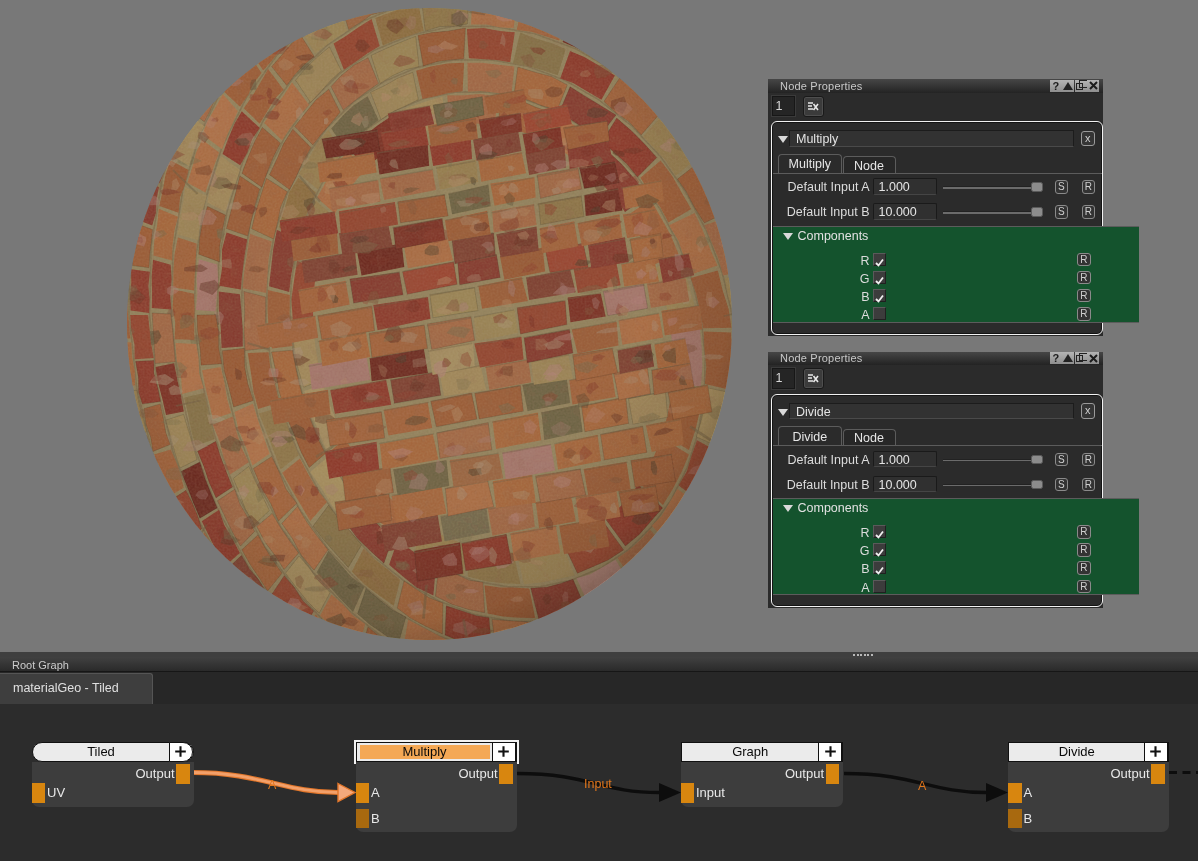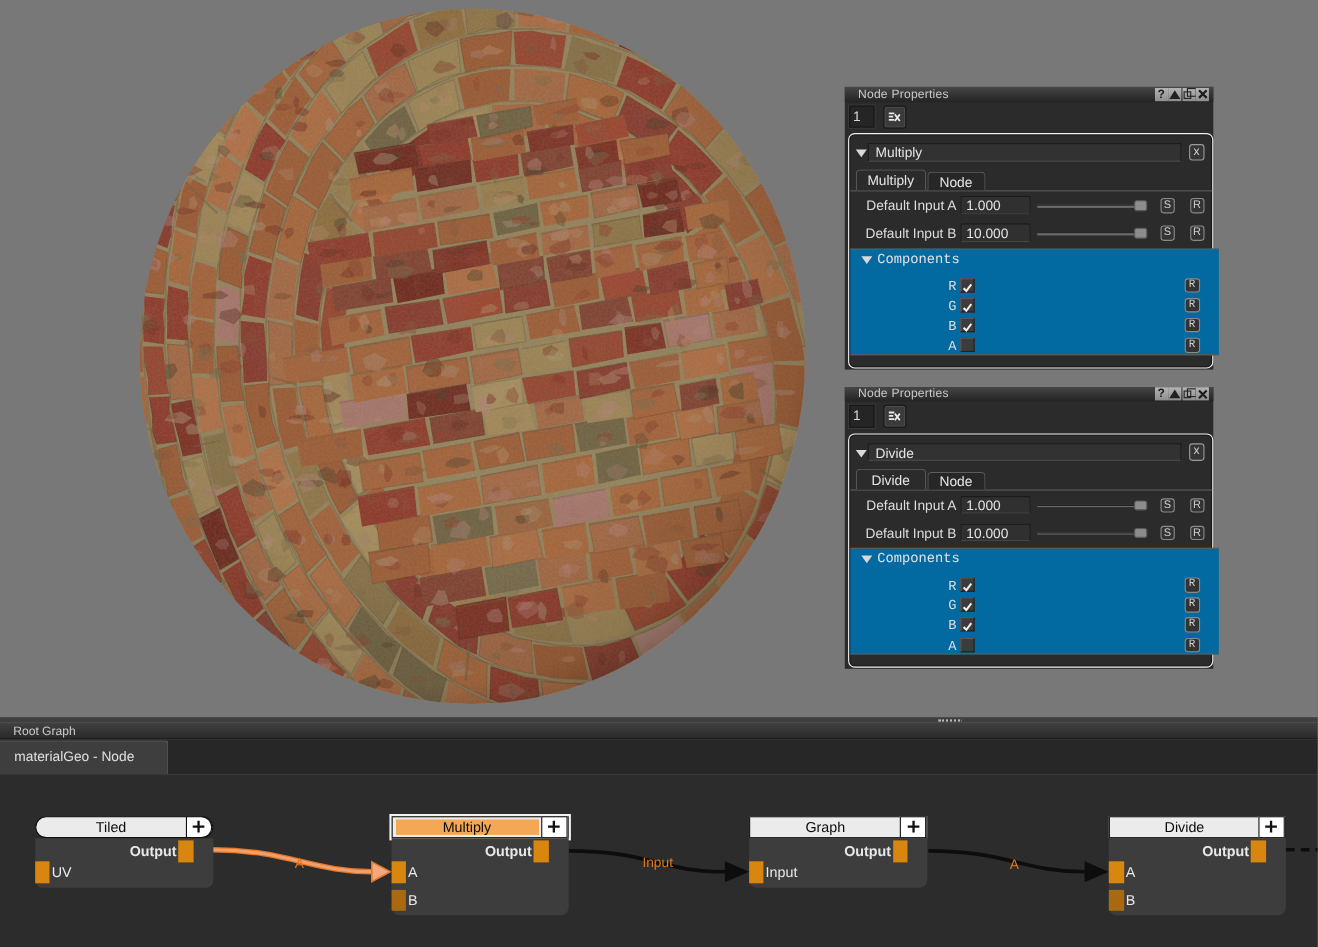--- a/index.html
+++ b/index.html
@@ -37,22 +37,22 @@
 .tabline { position:absolute; left:1px; top:50.5px; width:329px; height:1px; background:#5c5c5c; z-index:0; }
 .plab { position:absolute; left:0; width:98px; text-align:right; color:#dcdcdc; font-size:12.5px; }
 .pfield { position:absolute; left:101px; width:64.5px; height:16.5px; background:#303030;
   border:1px solid #1a1a1a; border-bottom-color:#454545; border-radius:2px;
   color:#e4e4e4; font-size:12.5px; padding:1px 0 0 5px; }
 .ptrack { position:absolute; left:171.5px; width:99px; height:2.5px; background:#6b6b6b; border-top:1px solid #222; }
 .phandle { position:absolute; left:259.5px; width:11.5px; height:9.5px; background:#8c8c8c;
   border:1px solid #5a5a5a; border-radius:2.5px; }
 .sqbtn { position:absolute; width:13.5px; height:13.5px; border:1px solid #8a8a8a; border-radius:3px;
   background:#333; color:#cfcfcf; font-size:10px; text-align:center; line-height:12px; }
-.cbox { position:absolute; left:1px; top:103.5px; width:335px; height:97px;
-  border:1px solid #5c5c5c; border-left:none; border-right:none; background:#0369a1;font-family:Liberation Mono, monospace; }
+.cbox { position:absolute; left:1px; top:103.5px; width:366px; height:97px;
+  border:1px solid #5c5c5c; border-left:none; border-right:none; background:#14532d; }
 .clab { position:absolute; left:25px; top:2px; color:#e2e2e2; font-size:12.5px; }
 .rowlab { position:absolute; left:0; width:97px; text-align:right; color:#dcdcdc; font-size:12.5px; }
 .chk { position:absolute; left:100.5px; width:13px; height:13px; background:#3c3c3c;
   border:1px solid #202020; border-top-color:#5a5a5a; border-left-color:#5a5a5a; }
 .rbtn { left:304.5px; }
 
 
 #splitter { position:absolute; left:0; top:652px; width:1198px; height:5px; background:#3f3f3f; }
 #dots { position:absolute; left:853px; top:653.5px; width:21px; height:2px;
   background:repeating-linear-gradient(90deg,#b8b8b8 0 2px,transparent 2px 3.5px); }
@@ -69,21 +69,21 @@
 .nhead { position:absolute; left:0; top:0; width:100%; height:20.5px; background:#ebebeb;
   border:1px solid #111; display:flex; align-items:center; justify-content:center; }
 .nhead.rnd { border-radius:10.5px; }
 .nhead.sel { box-shadow:0 0 0 2px #f2f2f2; }
 .orangefill { position:absolute; left:3.5px; top:2.5px; right:26px; bottom:2.5px; background:#f4a855; }
 .nlabel { color:#0a0a0a; font-size:13px; margin-right:23px; }
 .plus { position:absolute; right:0; top:-1px; width:24px; height:20.5px; background:#fff;
   border:1px solid #111; display:flex; align-items:center; justify-content:center; }
 .plus.plusr { border-radius:0 10.5px 10.5px 0; }
 .nbody { position:absolute; left:0; top:20.5px; width:100%; background:#3d3d3d; border-radius:0 0 7px 7px; }
-.outrow { position:absolute; right:18px; top:2px; height:19.5px; display:flex; align-items:center;font-weight:bold; }
+.outrow { position:absolute; right:4px; top:2px; height:19.5px; display:flex; align-items:center; }
 .outlab { color:#e8e8e8; font-size:13px; margin-right:1.5px; }
 .inrow { position:absolute; left:0; height:19.5px; display:flex; align-items:center; }
 .inlab { color:#e8e8e8; font-size:13px; margin-left:2px; }
 .port { width:13.5px; height:19.5px; background:#d8860f; }
 .bport { background:#a8690f; }
 </style></head><body>
 <div id="viewport">
     <svg width="611" height="640" viewBox="0 0 611 640" style="position:absolute;left:127px;top:7px">
       <defs>
         <clipPath id="sph">
@@ -1399,21 +1399,21 @@
         <div class="rowlab" style="top:81.6px;">A</div>
         <div class="chk" style="top:80.6px;"></div>
         <div class="sqbtn rbtn" style="top:80.6px;">R</div>
       </div>
     </div>
   </div>
 <div id="splitter"></div>
 <div id="dots"></div>
 <div id="ngtitle">Root Graph</div>
 <div id="tabrow">
-    <div id="gtab">materialGeo - Node</div>
+    <div id="gtab">materialGeo - Tiled</div>
   </div>
 <div id="gcanvas">
     <svg width="1198" height="157.5" viewBox="0 0 1198 157.5" style="position:absolute;left:0;top:0;">
       <path d="M193 68.5 C 260 68.5 285 88.5 338 88.5" fill="none" stroke="#e2762a" stroke-width="5"></path>
       <path d="M193 68.5 C 260 68.5 285 88.5 338 88.5" fill="none" stroke="#f2a06a" stroke-width="2.8"></path>
       <path d="M338 79.5 L355 88.5 L338 97.5 Z" fill="#f4a97c" stroke="#e2762a" stroke-width="1.4"></path>
       <path d="M517 69.5 C 590 69.5 600 88.5 659 88.5" fill="none" stroke="#0d0d0d" stroke-width="3.4"></path>
       <path d="M659 79 L681 88.5 L659 98 Z" fill="#0d0d0d"></path>
       <path d="M844 69.5 C 915 69.5 930 88.5 986 88.5" fill="none" stroke="#0d0d0d" stroke-width="3.4"></path>
       <path d="M986 79 L1008 88.5 L986 98 Z" fill="#0d0d0d"></path>

